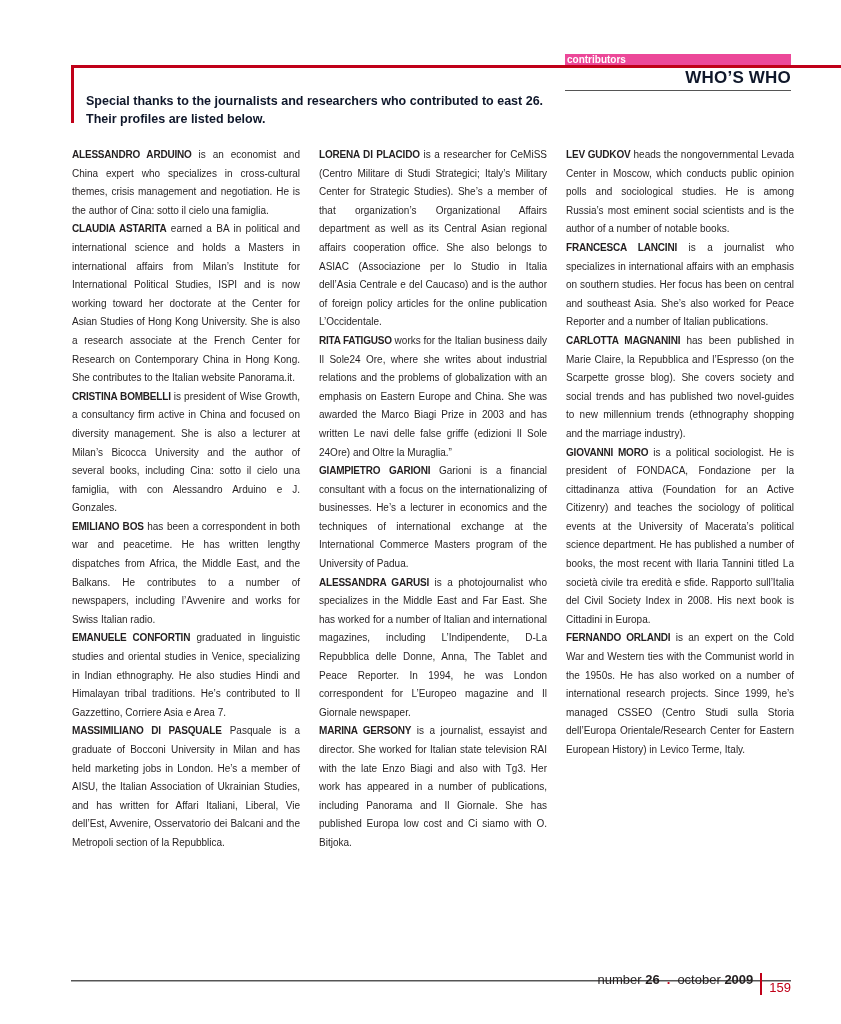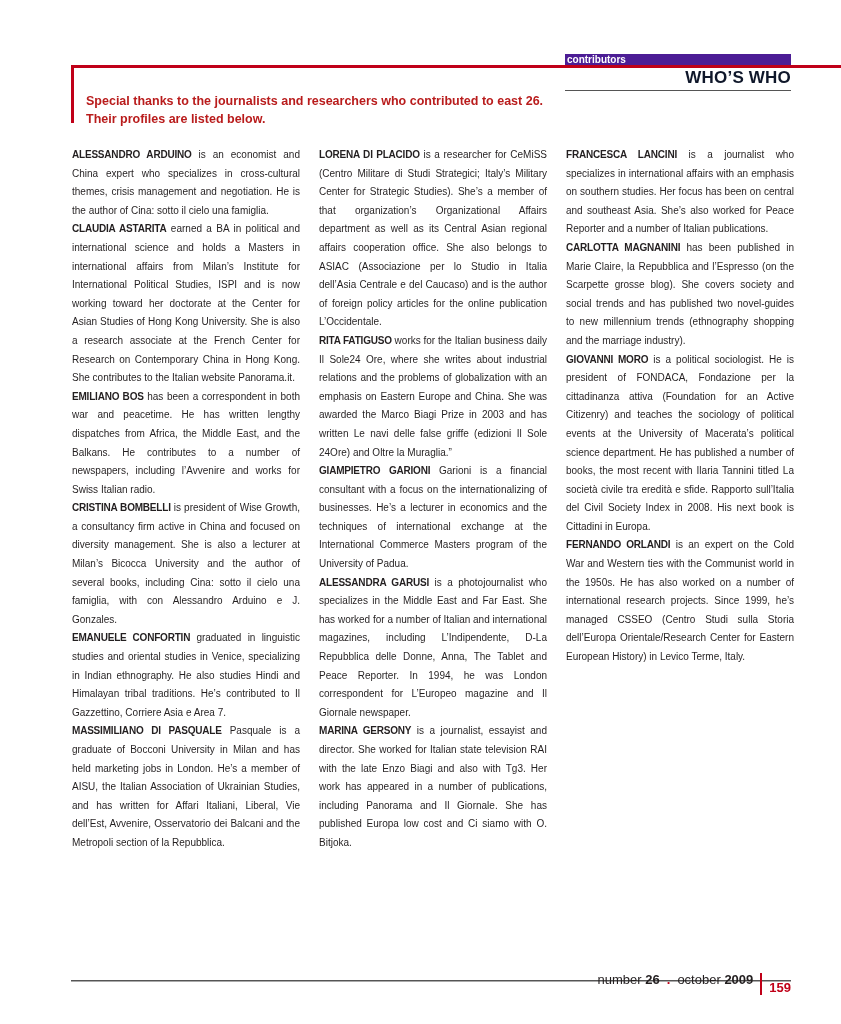--- a/index.html
+++ b/index.html
@@ -1,81 +1,82 @@
 <!DOCTYPE html>
 <html><head>
 <meta charset="utf-8">
 <style>
   html, body { margin: 0; padding: 0; background: #ffffff; }
   body { width: 841px; height: 1024px; position: relative; overflow: hidden;
          font-family: "Liberation Sans", sans-serif; color: #231f20; }
 
   .section-tab { position: absolute; left: 565px; top: 54px; width: 226px; height: 11px;
-                 background: #4c1d95; color: #fff; font-size: 10px; font-weight: bold;
+                 background: #ec4899; color: #fff; font-size: 10px; font-weight: bold;
                  line-height: 11px; padding-left: 2px; box-sizing: border-box; }
   .red-frame-top { position: absolute; left: 71px; top: 65px; width: 770px; height: 3px; background: #c00018; }
   .red-frame-left { position: absolute; left: 71px; top: 65px; width: 3px; height: 58px; background: #c00018; }
   .page-title { position: absolute; right: 50px; top: 68px; font-size: 17px; font-weight: bold;
                 color: #0f172a; letter-spacing: 0.2px; }
   .title-rule { position: absolute; left: 565px; top: 90px; width: 226px; height: 1px; background: #555; }
 
   .intro { position: absolute; left: 86px; top: 92px; font-size: 12.5px; font-weight: bold;
-           color: #b91c1c; line-height: 18px; }
+           color: #0f172a; line-height: 18px; }
   .intro .strong { font-weight: 900; }
 
   .column { position: absolute; top: 146px; width: 228px; font-size: 10px; line-height: 18.6px;
             text-align: justify; hyphens: manual; }
   .col-1 { left: 72px; }
   .col-2 { left: 319px; }
   .col-3 { left: 566px; }
 
   .bio { margin: 0; }
   .bio .name { font-weight: bold; text-transform: uppercase; letter-spacing: -0.2px; }
   .bio .t { }
 
   .footer-rule { position: absolute; left: 71px; top: 980px; width: 720px; height: 1px; background: #555; }
   .footer-rule-shadow { position: absolute; left: 71px; top: 981px; width: 720px; height: 1px; background: #aaa; }
   .footer { position: absolute; right: 50px; top: 964px; font-size: 13px; color: #231f20; display: flex; align-items: center; }
   .footer .b { font-weight: bold; }
   .footer .dot { color: #c00018; margin: 0 7px; font-weight: bold; }
   .footer .sep { width: 2px; height: 22px; background: #c00018; margin: 0 7px 0 7px; position: relative; top: 4px; }
-  .footer .pg { color: #c00018; font-weight: bold; margin-top: 16px; }
+  .footer .pg { color: #c00018; font-weight: normal; margin-top: 16px; }
 </style>
 </head>
 <body>
 
 <div class="section-tab">contributors</div>
 <div class="red-frame-top"></div>
 <div class="red-frame-left"></div>
 <div class="page-title">WHO’S WHO</div>
 <div class="title-rule"></div>
 
 <div class="intro">
   <div><span>Special thanks to the journalists and researchers who contributed to </span><span class="strong">east 26.</span></div>
   <div>Their profiles are listed below.</div>
 </div>
 
 <div class="column col-1">
   <p class="bio"><span class="name">ALESSANDRO ARDUINO</span><span class="t"> is an economist and China expert who specializes in cross-cultural themes, crisis management and negotiation. He is the author of Cina: sotto il cielo una famiglia.</span></p>
   <p class="bio"><span class="name">CLAUDIA ASTARITA</span><span class="t"> earned a BA in political and international science and holds a Masters in international affairs from Milan’s Institute for International Political Studies, ISPI and is now working toward her doctorate at the Center for Asian Studies of Hong Kong University. She is also a research associate at the French Center for Research on Contemporary China in Hong Kong. She contributes to the Italian website Panorama.it.</span></p>
+  <p class="bio"><span class="name">CRISTINA BOMBELLI</span><span class="t"> is president of Wise Growth, a consultancy firm active in China and focused on diversity management. She is also a lecturer at Milan’s Bicocca University and the author of several books, including Cina: sotto il cielo una famiglia, with con Alessandro Arduino e J. Gonzales.</span></p>
   <p class="bio"><span class="name">EMILIANO BOS</span><span class="t"> has been a correspondent in both war and peacetime. He has written lengthy dispatches from Africa, the Middle East, and the Balkans. He contributes to a number of newspapers, including l’Avvenire and works for Swiss Italian radio.</span></p>
-  <p class="bio"><span class="name">CRISTINA BOMBELLI</span><span class="t"> is president of Wise Growth, a consultancy firm active in China and focused on diversity management. She is also a lecturer at Milan’s Bicocca University and the author of several books, including Cina: sotto il cielo una famiglia, with con Alessandro Arduino e J. Gonzales.</span></p>
   <p class="bio"><span class="name">EMANUELE CONFORTIN</span><span class="t"> graduated in linguistic studies and oriental studies in Venice, specializing in Indian ethnography. He also studies Hindi and Himalayan tribal traditions. He’s contributed to Il Gazzettino, Corriere Asia e Area 7.</span></p>
   <p class="bio"><span class="name">MASSIMILIANO DI PASQUALE</span><span class="t"> Pasquale is a graduate of Bocconi University in Milan and has held marketing jobs in London. He’s a member of AISU, the Italian Association of Ukrainian Studies, and has written for Affari Italiani, Liberal, Vie dell’Est, Avvenire, Osservatorio dei Balcani and the Metropoli section of la Repubblica.</span></p>
 </div>
 
 <div class="column col-2">
   <p class="bio"><span class="name">LORENA DI PLACIDO</span><span class="t"> is a researcher for CeMiSS (Centro Militare di Studi Strategici; Italy’s Military Center for Strategic Studies). She’s a member of that organization’s Organizational Affairs department as well as its Central Asian regional affairs cooperation office. She also belongs to ASIAC (Associazione per lo Studio in Italia dell’Asia Centrale e del Caucaso) and is the author of foreign policy articles for the online publication L’Occidentale.</span></p>
   <p class="bio"><span class="name">RITA FATIGUSO</span><span class="t"> works for the Italian business daily Il Sole24 Ore, where she writes about industrial relations and the problems of globalization with an emphasis on Eastern Europe and China. She was awarded the Marco Biagi Prize in 2003 and has written Le navi delle false griffe (edizioni Il Sole 24Ore) and Oltre la Muraglia.”</span></p>
   <p class="bio"><span class="name">GIAMPIETRO GARIONI</span><span class="t"> Garioni is a financial consultant with a focus on the internationalizing of businesses. He’s a lecturer in economics and the techniques of international exchange at the International Commerce Masters program of the University of Padua.</span></p>
   <p class="bio"><span class="name">ALESSANDRA GARUSI</span><span class="t"> is a photojournalist who specializes in the Middle East and Far East. She has worked for a number of Italian and international magazines, including L’Indipendente, D-La Repubblica delle Donne, Anna, The Tablet and Peace Reporter. In 1994, he was London correspondent for L’Europeo magazine and Il Giornale newspaper.</span></p>
   <p class="bio"><span class="name">MARINA GERSONY</span><span class="t"> is a journalist, essayist and director. She worked for Italian state television RAI with the late Enzo Biagi and also with Tg3. Her work has appeared in a number of publications, including Panorama and Il Giornale. She has published Europa low cost and Ci siamo with O. Bitjoka.</span></p>
 </div>
 
 <div class="column col-3">
+  <p class="bio"><span class="name">LEV GUDKOV</span><span class="t"> heads the nongovernmental Levada Center in Moscow, which conducts public opinion polls and sociological studies. He is among Russia’s most eminent social scientists and is the author of a number of notable books.</span></p>
   <p class="bio"><span class="name">FRANCESCA LANCINI</span><span class="t"> is a journalist who specializes in international affairs with an emphasis on southern studies. Her focus has been on central and southeast Asia. She’s also worked for Peace Reporter and a number of Italian publications.</span></p>
   <p class="bio"><span class="name">CARLOTTA MAGNANINI</span><span class="t"> has been published in Marie Claire, la Repubblica and l’Espresso (on the Scarpette grosse blog). She covers society and social trends and has published two novel-guides to new millennium trends (ethnography shopping and the marriage industry).</span></p>
   <p class="bio"><span class="name">GIOVANNI MORO</span><span class="t"> is a political sociologist. He is president of FONDACA, Fondazione per la cittadinanza attiva (Foundation for an Active Citizenry) and teaches the sociology of political events at the University of Macerata’s political science department. He has published a number of books, the most recent with Ilaria Tannini titled La società civile tra eredità e sfide. Rapporto sull’Italia del Civil Society Index in 2008. His next book is Cittadini in Europa.</span></p>
   <p class="bio"><span class="name">FERNANDO ORLANDI</span><span class="t"> is an expert on the Cold War and Western ties with the Communist world in the 1950s. He has also worked on a number of international research projects. Since 1999, he’s managed CSSEO (Centro Studi sulla Storia dell’Europa Orientale/Research Center for Eastern European History) in Levico Terme, Italy.</span></p>
 </div>
 
 <div class="footer-rule"></div>
 <div class="footer-rule-shadow"></div>
 <div class="footer">
   <span>number</span>&nbsp;<span class="b">26</span>

